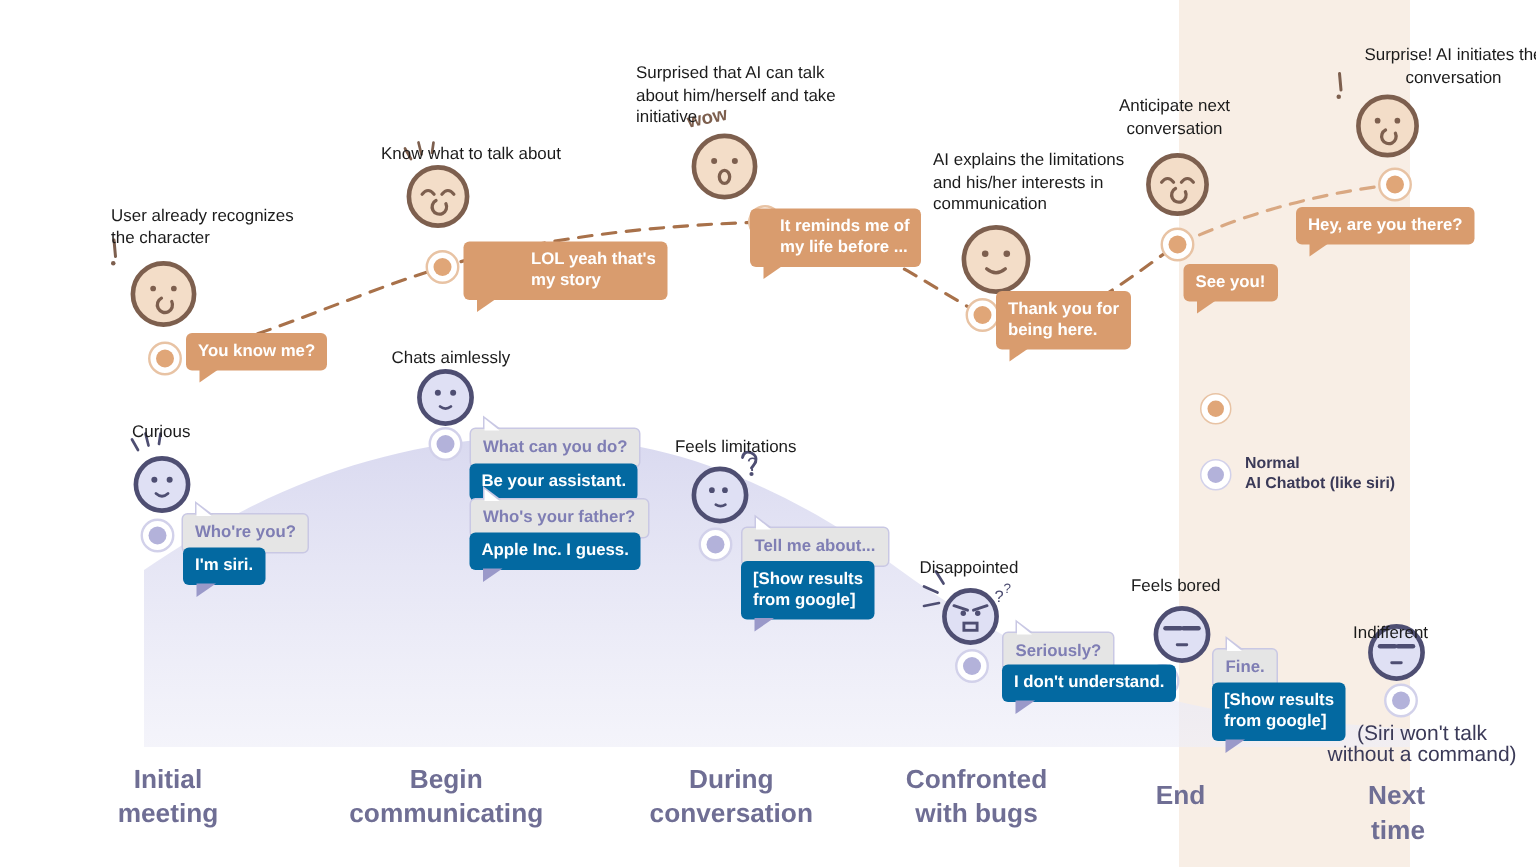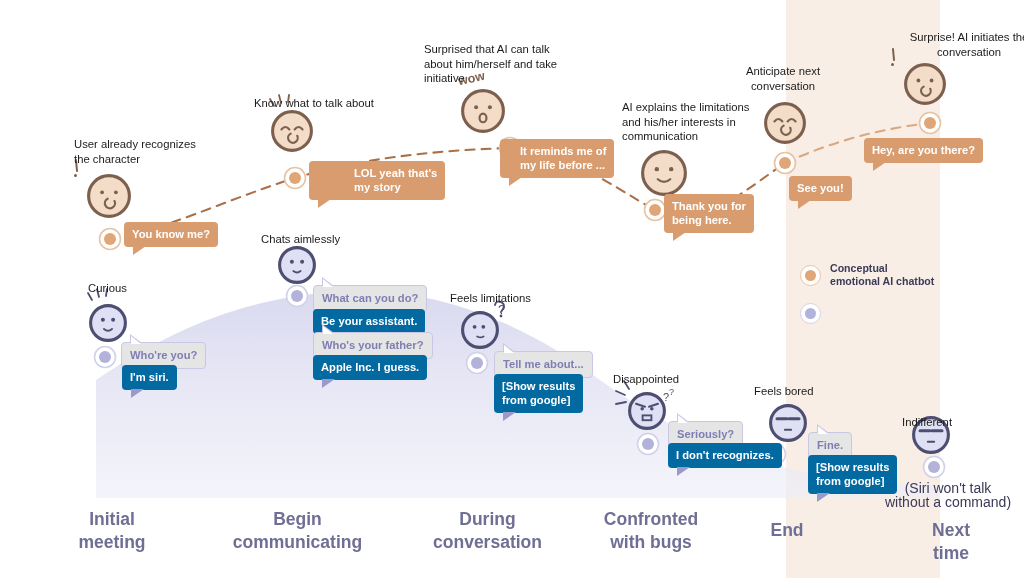--- a/index.html
+++ b/index.html
@@ -233,47 +233,47 @@
       <div class="bubble b-white tailup" style="left: 121px; top: 342px;">Who're you?</div>
       <div class="bubble b-purple tail" style="left: 122px; top: 365px;">I'm siri.</div>
       <div class="bubble b-white tailup" style="left: 313px; top: 285px;">What can you do?</div>
       <div class="bubble b-purple" style="left: 313px; top: 309px;">Be your assistant.</div>
       <div class="bubble b-white tailup" style="left: 313px; top: 332px;">Who's your father?</div>
       <div class="bubble b-purple tail" style="left: 313px; top: 355px;">Apple Inc. I guess.</div>
       <div class="bubble b-white tailup" style="left: 494px; top: 351px;">Tell me about...</div>
       <div class="bubble b-purple tail" style="left: 494px; top: 374px;">[Show results
 from google]</div>
       <div class="bubble b-white tailup" style="left: 668px; top: 421px;">Seriously?</div>
-      <div class="bubble b-purple tail" style="left: 668px; top: 443px;">I don't recognizes.</div>
+      <div class="bubble b-purple tail" style="left: 668px; top: 443px;">I don't understand.</div>
       <div class="bubble b-white tailup" style="left: 808px; top: 432px;">Fine.</div>
       <div class="bubble b-purple tail" style="left: 808px; top: 455px;">[Show results
 from google]</div>
       <div class="note" style="left: 885px; top: 482px;">(Siri won't talk
 without a command)</div>
     </div>
   <div id="legend-layer">
       <div class="legend" style="left: 800px; top: 262px;">
         <span style="width: 19px; height: 19px; border-radius: 50%; background: rgb(255, 255, 255); border: 1.6px solid rgb(232, 195, 164); position: relative; flex: 0 0 auto;">
           <span style="position: absolute; left: 4px; top: 4px; width: 11px; height: 11px; border-radius: 50%; background: rgb(224, 166, 120);"></span>
         </span>
-        <span class="lbl">Conceptual
-emotional AI chatbot</span>
       </div>
       <div class="legend" style="left: 800px; top: 303px;">
         <span style="width: 19px; height: 19px; border-radius: 50%; background: rgb(255, 255, 255); border: 1.6px solid rgb(210, 209, 234); position: relative; flex: 0 0 auto;">
           <span style="position: absolute; left: 4px; top: 4px; width: 11px; height: 11px; border-radius: 50%; background: rgb(179, 178, 218);"></span>
         </span>
+        <span class="lbl">Normal
+AI Chatbot (like siri)</span>
       </div>
     </div>
   <div id="stage-layer">
       <div class="stage-label" style="left: 42px; top: 508px; width: 140px;">Initial
 meeting</div>
       <div class="stage-label" style="left: 215px; top: 508px; width: 165px;">Begin
 communicating</div>
       <div class="stage-label" style="left: 410px; top: 508px; width: 155px;">During
 conversation</div>
       <div class="stage-label" style="left: 575px; top: 508px; width: 152px;">Confronted
 with bugs</div>
       <div class="stage-label" style="left: 725px; top: 519px; width: 124px;">End</div>
-      <div class="stage-label" style="left: 886px; top: 519px; width: 130px;">Next
+      <div class="stage-label" style="left: 820px; top: 519px; width: 130px; text-align: right;">Next
 time</div>
     </div>
 </div>
 
 </body></html>

